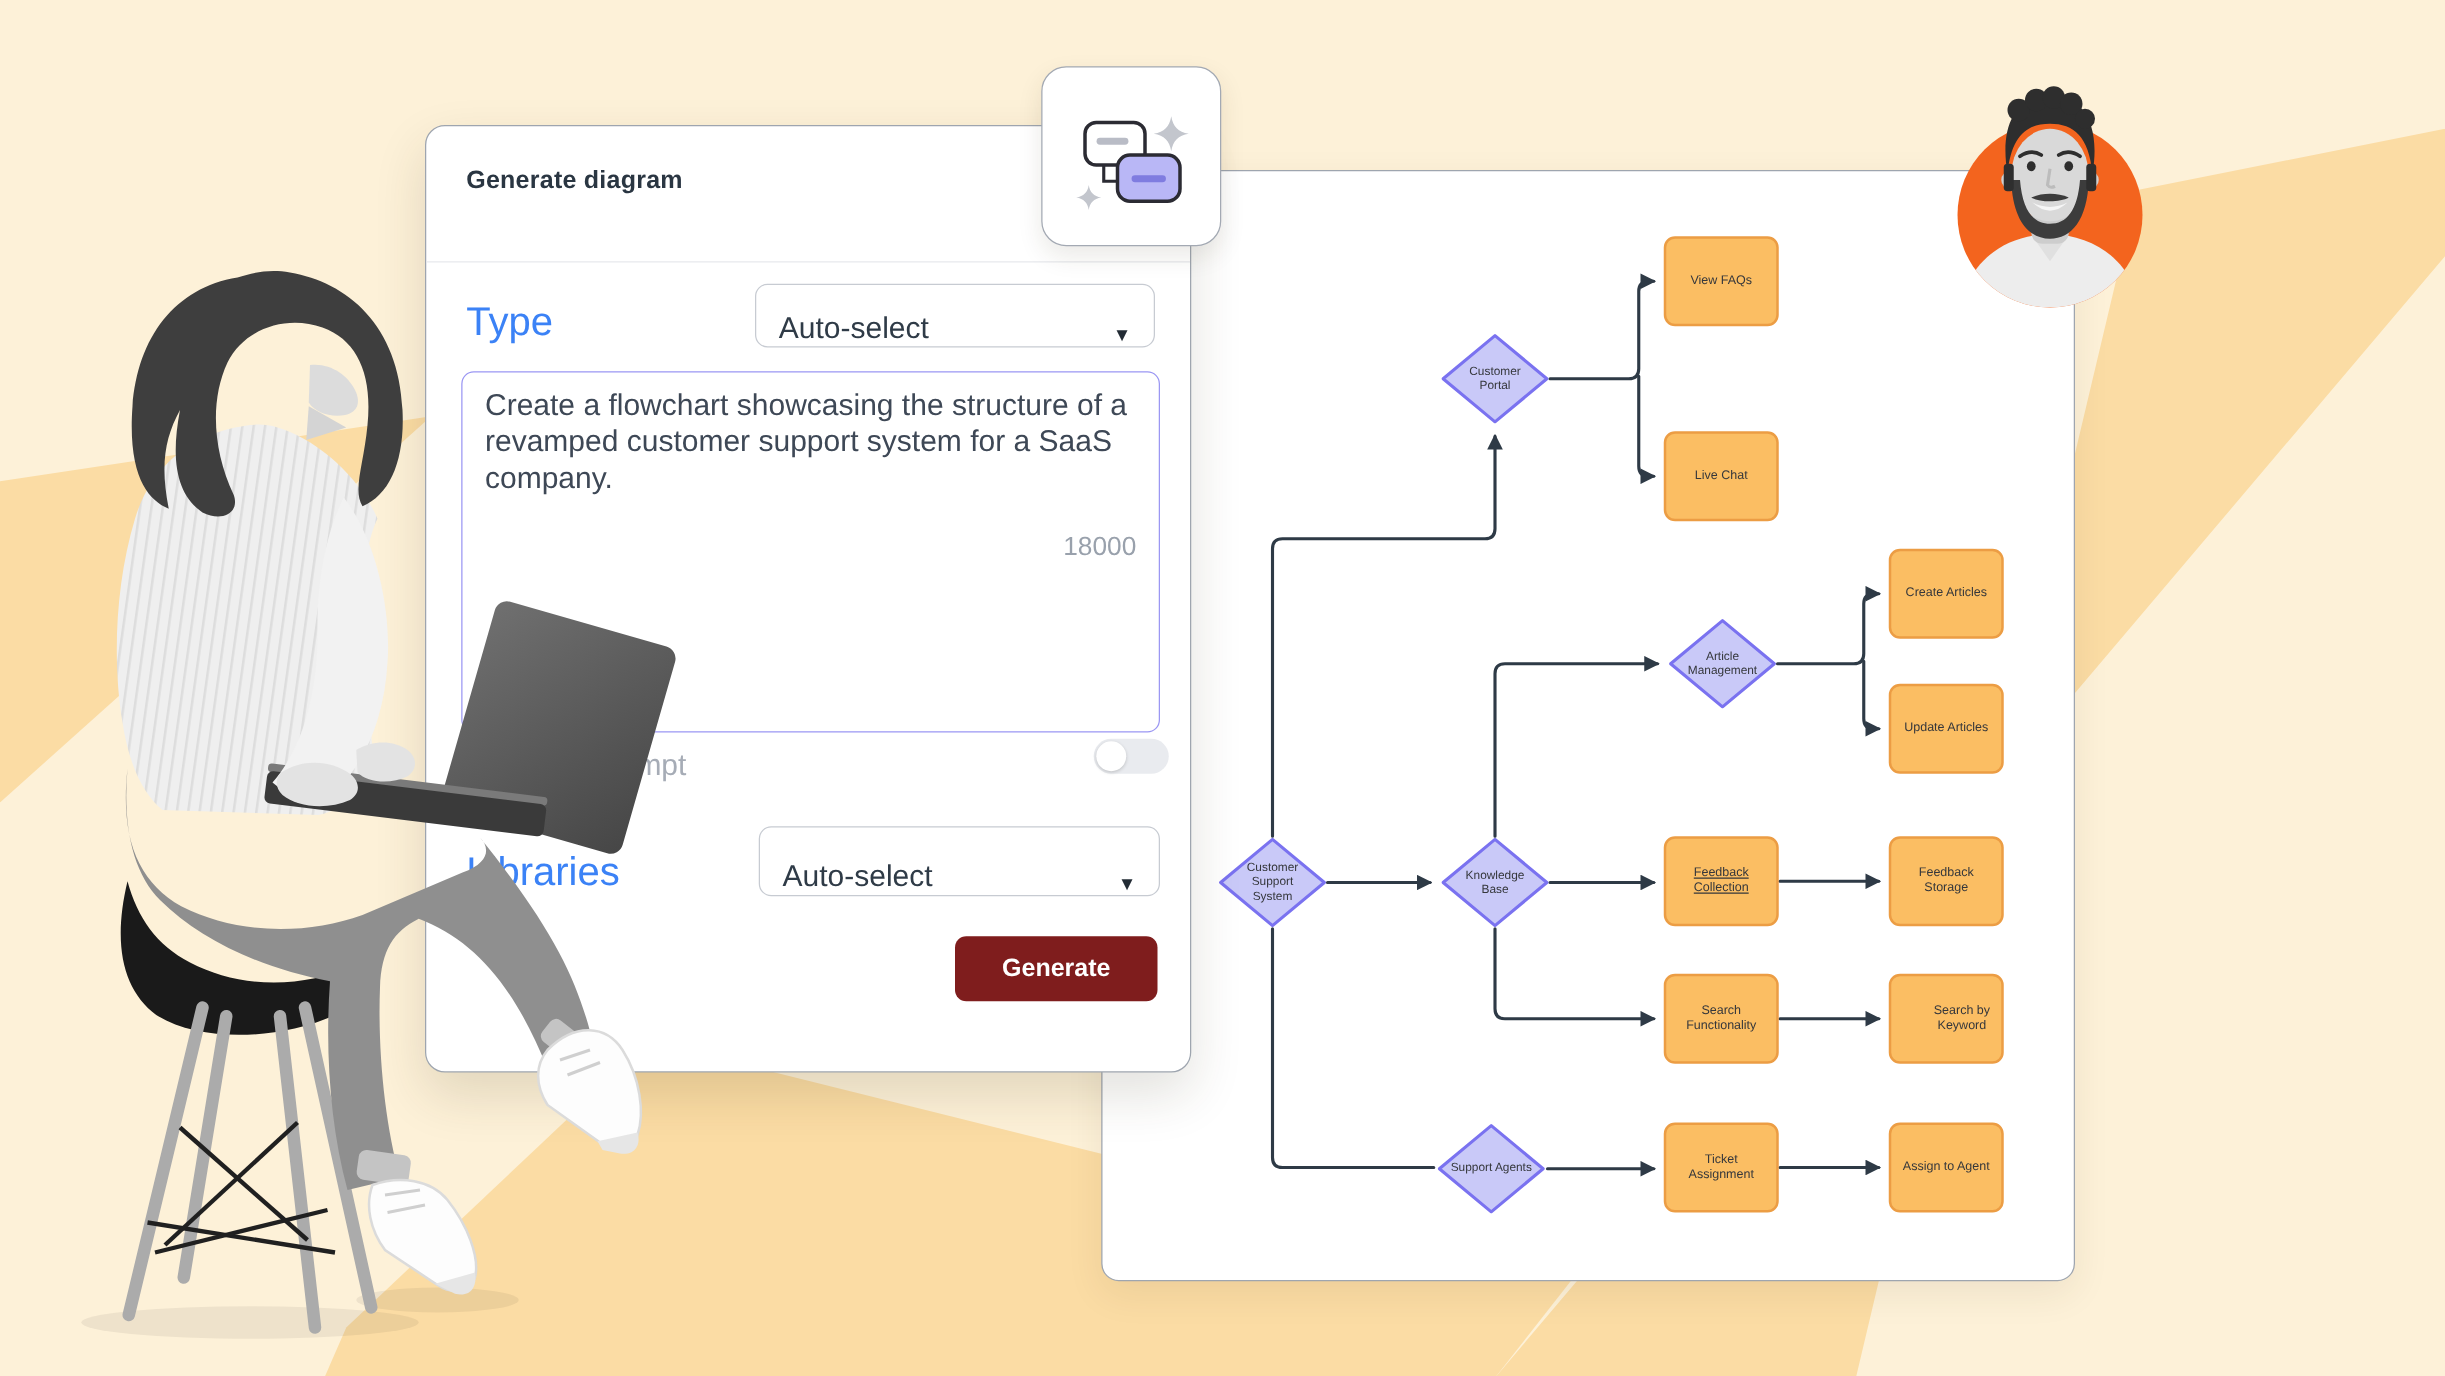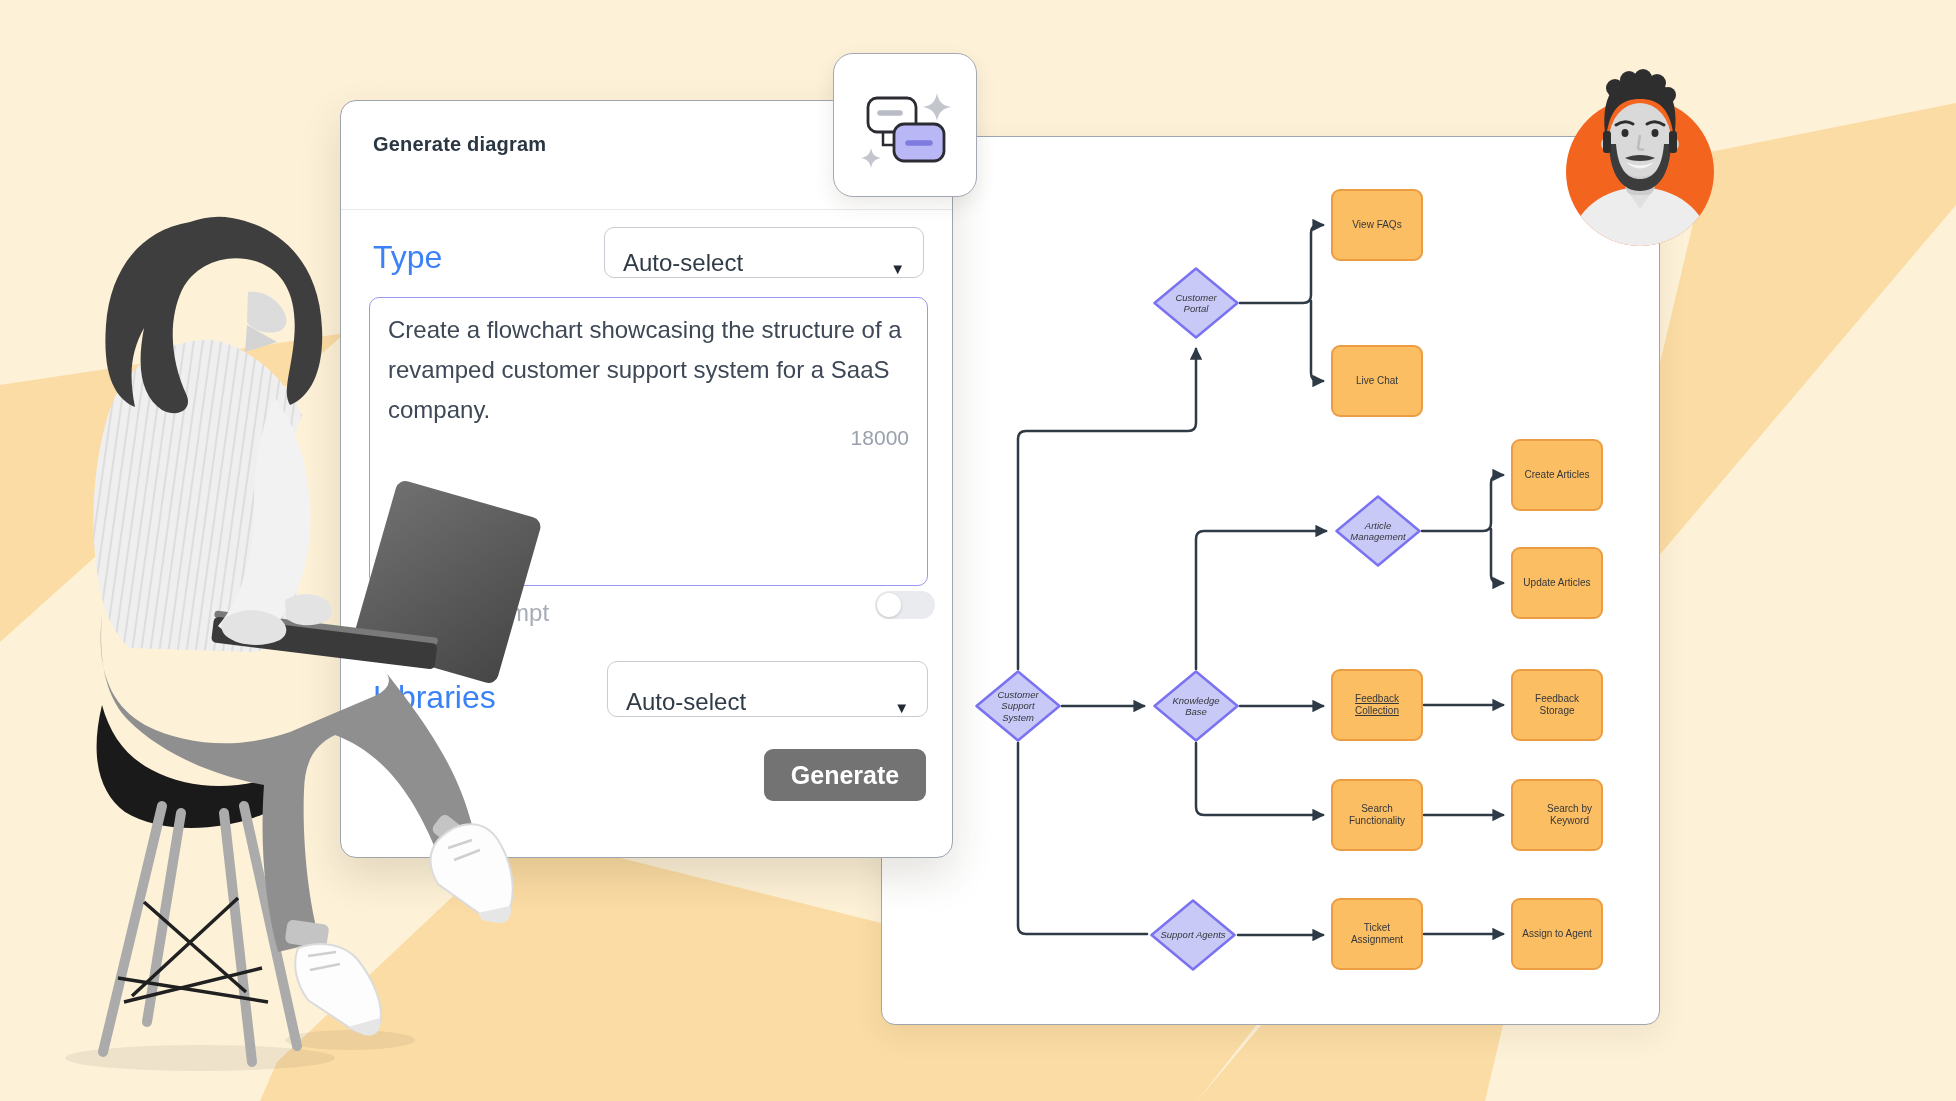--- a/index.html
+++ b/index.html
@@ -13,49 +13,49 @@
 
   
   .fc-panel { position:absolute; left:881px; top:136px; width:779px; height:889px;
     background:#fff; border:1.5px solid #9EA5AF; border-radius:14px;
     box-shadow:0 10px 30px rgba(60,50,20,.08); }
   .fc-edges { position:absolute; left:0; top:0; }
   .fc-node { position:absolute; display:flex; align-items:center; justify-content:center;
     text-align:center; color:#35373B; cursor:pointer; }
   .fc-rect { width:92px; height:72px; background:#FBBE63; border:2px solid #EC9D44;
     border-radius:9px; font-size:10px; padding:4px 8px; line-height:1.25; }
-  .fc-diamond { width:86px; height:72px; background:transparent;font-style:italic; }
+  .fc-diamond { width:86px; height:72px; background:transparent; }
   .fc-diamond svg { position:absolute; inset:0; }
   .fc-diamond span { position:relative; font-size:9.5px; line-height:1.2; width:66px; }
 
   
   .modal { position:absolute; left:340px; top:100px; width:613px; height:758px;
     background:#fff; border:1.5px solid #9EA5AF; border-radius:16px;
     box-shadow:0 18px 42px rgba(60,50,20,.14); }
   .modal-title { position:absolute; left:32px; top:32px; font-size:20px; font-weight:700;
     color:#2A3642; letter-spacing:.2px; }
   .modal-divider { position:absolute; left:0; top:108px; width:100%; height:0;
     border-top:1.5px solid #E7E9ED; }
   .field-label { position:absolute; font-size:32px; color:#3b82f6; }
   .dropdown { position:absolute; background:#fff; border:1.5px solid #C7CBD2; border-radius:10px;
     display:flex; align-items:flex-end; justify-content:space-between; padding:0 18px;
     font-size:24px; color:#2F3B47; cursor:pointer; }
   .dd-caret { font-size:15px; color:#222B34; }
   .prompt-box { position:absolute; left:28px; top:196px; width:559px; height:289px;
     border:1.5px solid #9B97F3; border-radius:10px; background:#fff; }
   .prompt-text { position:absolute; left:18px; top:12px; right:18px; font-size:24px;
-    line-height:40px; color:#3E4856; }
+    line-height:29px; color:#3E4856; }
   .char-counter { position:absolute; right:18px; top:128px; font-size:21px; color:#99A1AC; }
   .enhance-label { position:absolute; left:32px; top:498px; font-size:24px; color:#A6ACB6; }
   .toggle { position:absolute; left:534px; top:490px; width:60px; height:28px;
     background:#E9EBEF; border-radius:14px; cursor:pointer; }
   .toggle .knob { position:absolute; left:2px; top:2px; width:24px; height:24px; background:#fff;
     border-radius:50%; box-shadow:0 1px 3px rgba(0,0,0,.18); }
   .generate-btn { position:absolute; left:423px; top:648px; width:162px; height:52px;
-    background:#737373; border:none; border-radius:9px; color:#fff; font-size:25px;
+    background:#7f1d1d; border:none; border-radius:9px; color:#fff; font-size:20px;
     font-weight:700; font-family:"Liberation Sans",sans-serif; cursor:pointer;
     display:flex; align-items:center; justify-content:center; }
 
   
   .icon-card { position:absolute; left:833px; top:53px; width:144px; height:144px;
     background:#fff; border:1.5px solid #A3A9B3; border-radius:20px;
     box-shadow:0 8px 20px rgba(60,50,20,.10); }
 
   
   .avatar-wrap { position:absolute; left:1555px; top:55px; width:170px; height:195px; }

